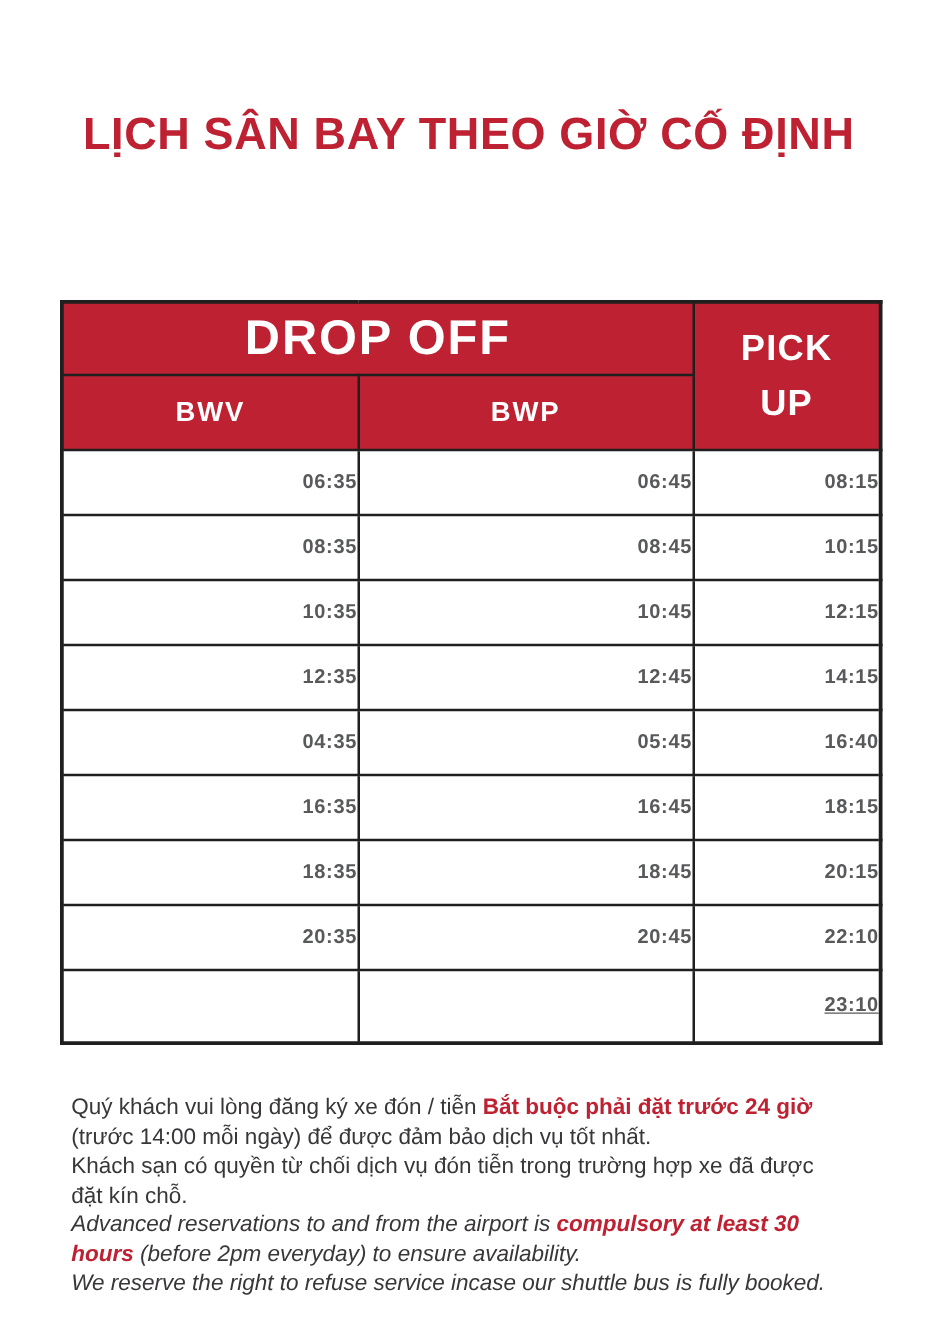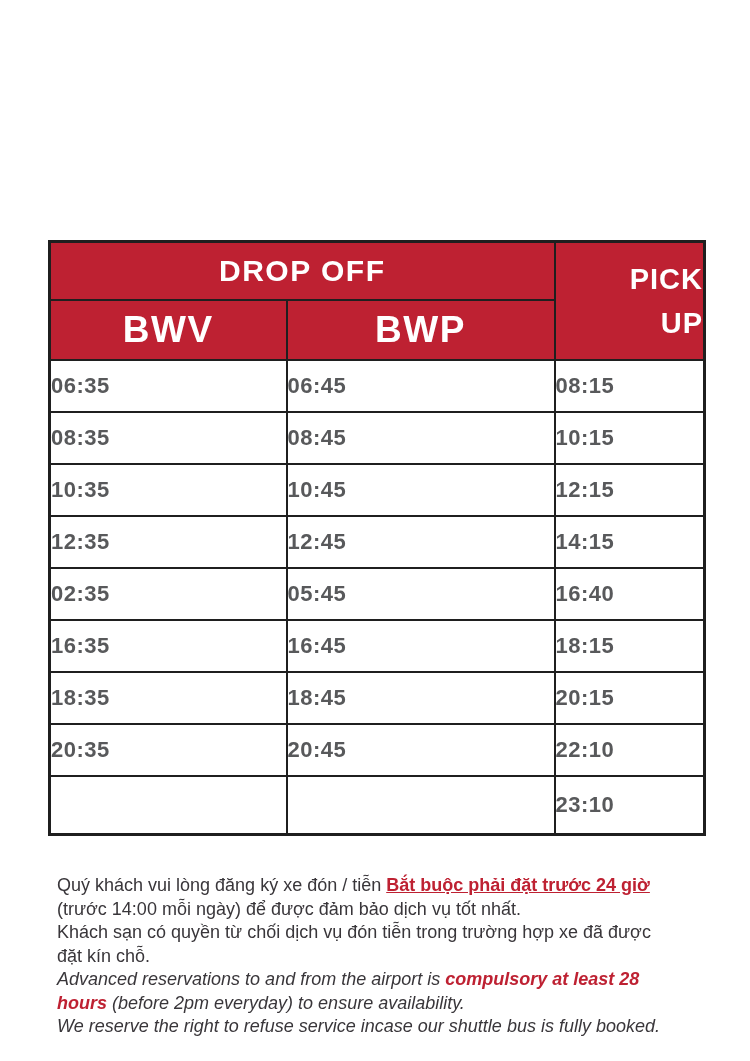--- a/index.html
+++ b/index.html
@@ -37,51 +37,52 @@
   table.schedule th, table.schedule td {
     border: 2px solid var(--line);
   }
   th.hcell {
     background: var(--red);
     color: #ffffff;
     font-weight: bold;
     text-align: center;
     vertical-align: middle;
   }
-  tr.hrow1 th.dropoff { height: 58px; font-size: 30px; letter-spacing: 1.5px; }
-  tr.hrow2 th { height: 60px; font-size: 37px; letter-spacing: 1.5px; }
-  th.pickup { font-size: 29px; line-height: 44px; letter-spacing: 1px; text-align: right; }
+  tr.hrow1 th.dropoff { height: 58px; font-size: 39px; letter-spacing: 1.5px; }
+  tr.hrow2 th { height: 60px; font-size: 22px; letter-spacing: 1.5px; }
+  th.pickup { font-size: 29px; line-height: 44px; letter-spacing: 1px; }
   table.schedule td {
     height: 52px;
-    text-align: left;
+    text-align: right;
     vertical-align: middle;
-    font-size: 22px;
+    font-size: 16px;
     font-weight: bold;
     color: var(--time);
     letter-spacing: 0.5px;
   }
-  table.schedule tr.last-row td { height: 59px; }
+  table.schedule tr.last-row td { height: 59px; text-decoration: underline; }
   .notes {
     position: absolute;
     top: 874px; left: 57px;
     width: 662px;
     font-size: 18px;
     line-height: 23.5px;
     color: var(--ink);
   }
   .note-line { white-space: nowrap; }
   .seg-normal { font-style: normal; }
   .seg-italic { font-style: italic; }
-  .seg-red-bold { color: var(--red); font-weight: bold; text-decoration: underline; }
+  .seg-red-bold { color: var(--red); font-weight: bold; }
   .seg-red-bold-italic { color: var(--red); font-weight: bold; font-style: italic; }
 </style>
 </head>
 <body>
 
 <header class="title-block">
+  <div>LỊCH SÂN BAY THEO GIỜ CỐ ĐỊNH</div>
 </header>
 
 <table class="schedule">
   <colgroup>
     <col style="width:237px">
     <col style="width:268px">
     <col style="width:150px">
   </colgroup>
   <thead>
     <tr class="hrow1">
@@ -111,21 +112,21 @@
         <td>10:35</td>
         <td>10:45</td>
         <td>12:15</td>
       </tr>
       <tr>
         <td>12:35</td>
         <td>12:45</td>
         <td>14:15</td>
       </tr>
       <tr>
-        <td>02:35</td>
+        <td>04:35</td>
         <td>05:45</td>
         <td>16:40</td>
       </tr>
       <tr>
         <td>16:35</td>
         <td>16:45</td>
         <td>18:15</td>
       </tr>
       <tr>
         <td>18:35</td>
@@ -143,16 +144,16 @@
         <td>23:10</td>
       </tr>
     </tbody>
 </table>
 
 <footer class="notes" id="notes">
     <div class="note-line"><span class="seg-normal">Quý khách vui lòng đăng ký xe đón / tiễn </span><span class="seg-red-bold">Bắt buộc phải đặt trước 24 giờ</span></div>
     <div class="note-line"><span class="seg-normal">(trước 14:00 mỗi ngày) để được đảm bảo dịch vụ tốt nhất.</span></div>
     <div class="note-line"><span class="seg-normal">Khách sạn có quyền từ chối dịch vụ đón tiễn trong trường hợp xe đã được</span></div>
     <div class="note-line"><span class="seg-normal">đặt kín chỗ.</span></div>
-    <div class="note-line"><span class="seg-italic">Advanced reservations to and from the airport is </span><span class="seg-red-bold-italic">compulsory at least 28</span></div>
+    <div class="note-line"><span class="seg-italic">Advanced reservations to and from the airport is </span><span class="seg-red-bold-italic">compulsory at least 30</span></div>
     <div class="note-line"><span class="seg-red-bold-italic">hours </span><span class="seg-italic">(before 2pm everyday) to ensure availability.</span></div>
     <div class="note-line"><span class="seg-italic">We reserve the right to refuse service incase our shuttle bus is fully booked.</span></div>
   </footer>
 
 </body></html>

